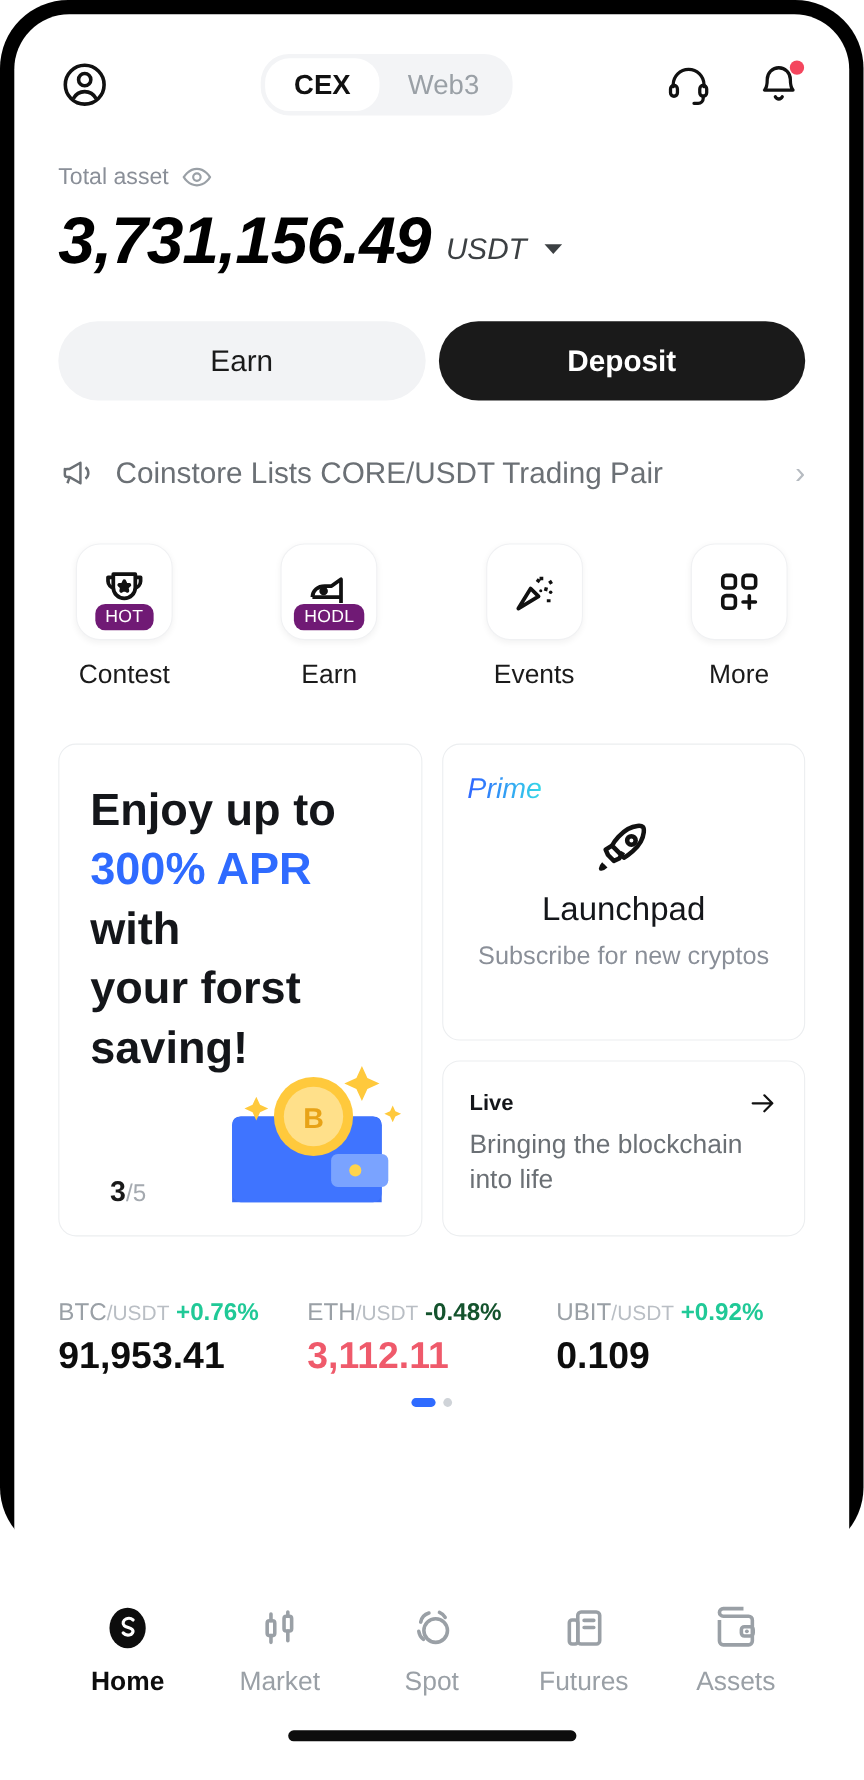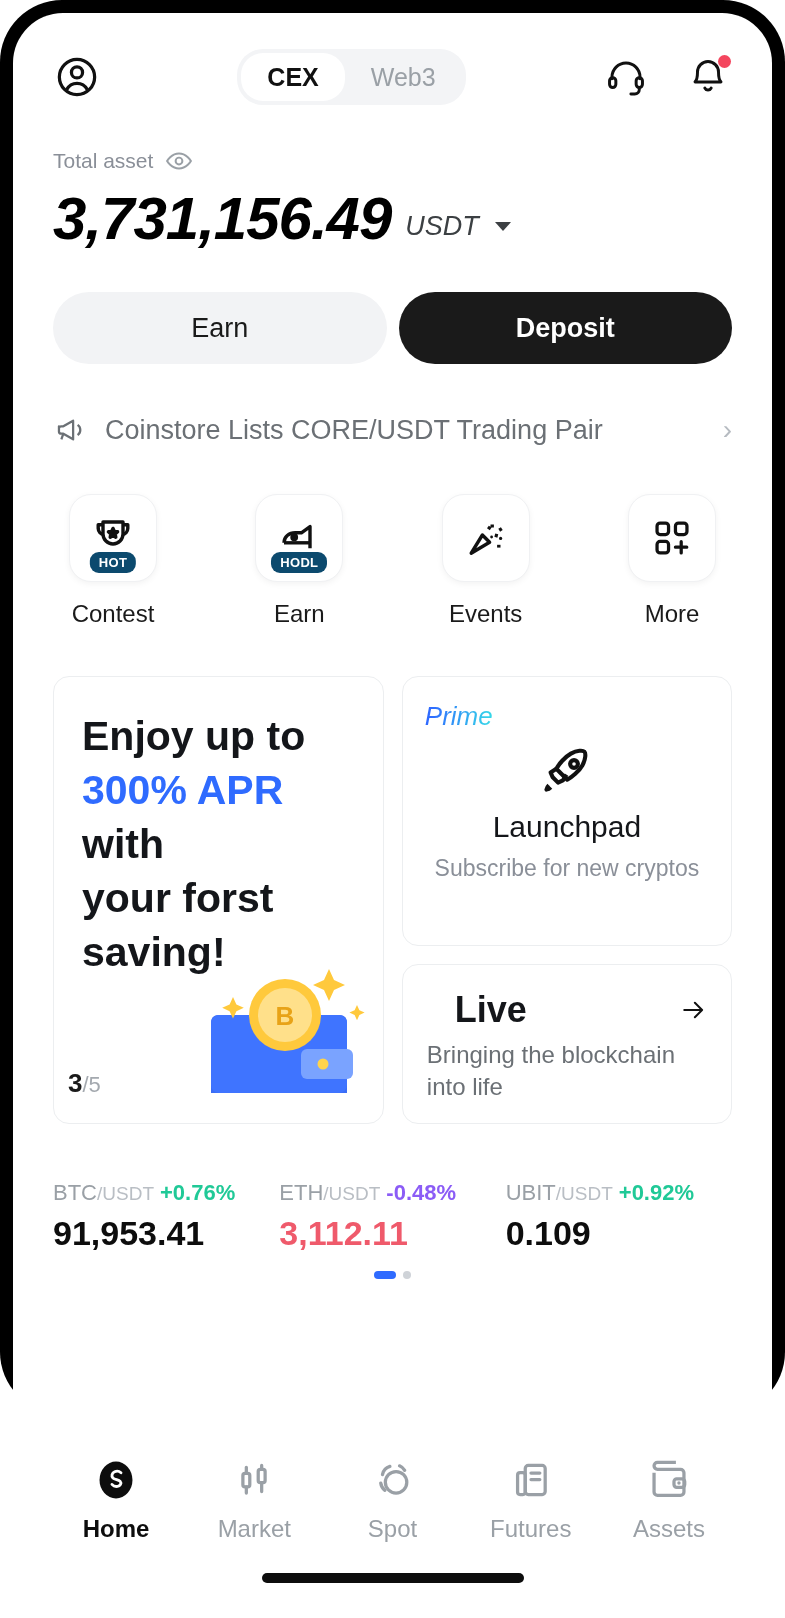--- a/index.html
+++ b/index.html
@@ -79,60 +79,60 @@
   .quick { display: flex; justify-content: space-between; margin-top: 40px; }
   .quick-item { width: 120px; display: flex; flex-direction: column; align-items: center; }
   .quick-tile {
     width: 88px; height: 88px; border-radius: 22px; background: #ffffff;
     border: 1px solid #f0f1f3;
     box-shadow: 0 2px 6px rgba(0,0,0,0.05);
     position: relative; display: flex; align-items: center; justify-content: center;
   }
   .badge {
     position: absolute; bottom: 8px; left: 50%; transform: translateX(-50%);
-    background: #0c4a6e; color: #fff; font-size: 13px; font-weight: bold;
+    background: #701a75; color: #fff; font-size: 16px; font-weight: normal;
     padding: 3px 9px; border-radius: 9px; letter-spacing: 0.3px; white-space: nowrap;
   }
   .quick-label { margin-top: 18px; font-size: 24px; color: #1a1a1a; }
 
   
   .promo { display: flex; gap: 18px; margin-top: 48px; }
   .card { background: #fff; border: 1px solid #eceef0; border-radius: 16px; }
   .promo-left {
     width: 334px; height: 448px; position: relative; overflow: hidden; padding: 32px 28px;
   }
   .promo-head { font-size: 41px; font-weight: bold; line-height: 1.32; color: #14161a; }
   .hl-blue { color: #2f6bff; }
-  .counter { position: absolute; left: 14px; bottom: 24px; font-size: 26px; color: #1a1a1a; font-weight: bold; }
+  .counter { position: absolute; left: 46px; bottom: 24px; font-size: 26px; color: #1a1a1a; font-weight: bold; }
   .counter small { color: #a4a9af; font-weight: normal; font-size: 22px; }
   .wallet-art { position: absolute; right: 14px; bottom: 0; width: 180px; height: 170px; }
 
   .promo-right { width: 334px; display: flex; flex-direction: column; gap: 18px; }
   .card-launch { height: 270px; padding: 24px 22px 20px; display: flex; flex-direction: column; align-items: center; }
   .prime {
     align-self: flex-start; font-size: 26px; font-weight: normal; font-style: italic;
     background: linear-gradient(95deg, #2f6bff 10%, #35d6e8 95%);
     -webkit-background-clip: text; background-clip: text; color: transparent;
   }
   .launch-title { font-size: 30px; color: #14161a; margin-top: 10px; }
   .launch-sub { font-size: 23px; color: #8a8f98; text-align: center; line-height: 1.4; margin-top: 8px; }
   .card-live { height: 160px; padding: 24px 24px; }
   .live-top { display: flex; align-items: center; justify-content: space-between; }
-  .live-title { font-size: 36px; font-weight: bold; color: #14161a; margin-left: 28px; }
+  .live-title { font-size: 20px; font-weight: bold; color: #14161a; }
   .live-sub { font-size: 24px; color: #6b7075; line-height: 1.35; margin-top: 8px; }
 
   
   .tickers { display: flex; margin-top: 56px; }
   .ticker { flex: 1; }
   .tk-pair { font-size: 22px; white-space: nowrap; }
   .tk-base { color: #9aa0a6; }
   .tk-quote { color: #b9bec4; font-size: 19px; }
   .tk-chg { font-weight: bold; font-size: 22px; margin-left: 6px; }
   .up { color: #20c997; }
-  .down { color: #8b5cf6; }
+  .down { color: #14532d; }
   .tk-price { font-size: 34px; font-weight: bold; margin-top: 8px; color: #0d0d0d; }
   .tk-price.down { color: #ef5a6b; }
   .dots { display: flex; gap: 7px; justify-content: center; align-items: center; margin-top: 18px; }
   .dot { width: 8px; height: 8px; border-radius: 4px; background: #cfd3d8; }
   .dot.active { width: 22px; background: #2f6bff; }
 
   
   .bottom-nav {
     position: absolute; left: 0; right: 0; bottom: 62px;
     display: flex; padding: 0 34px;

